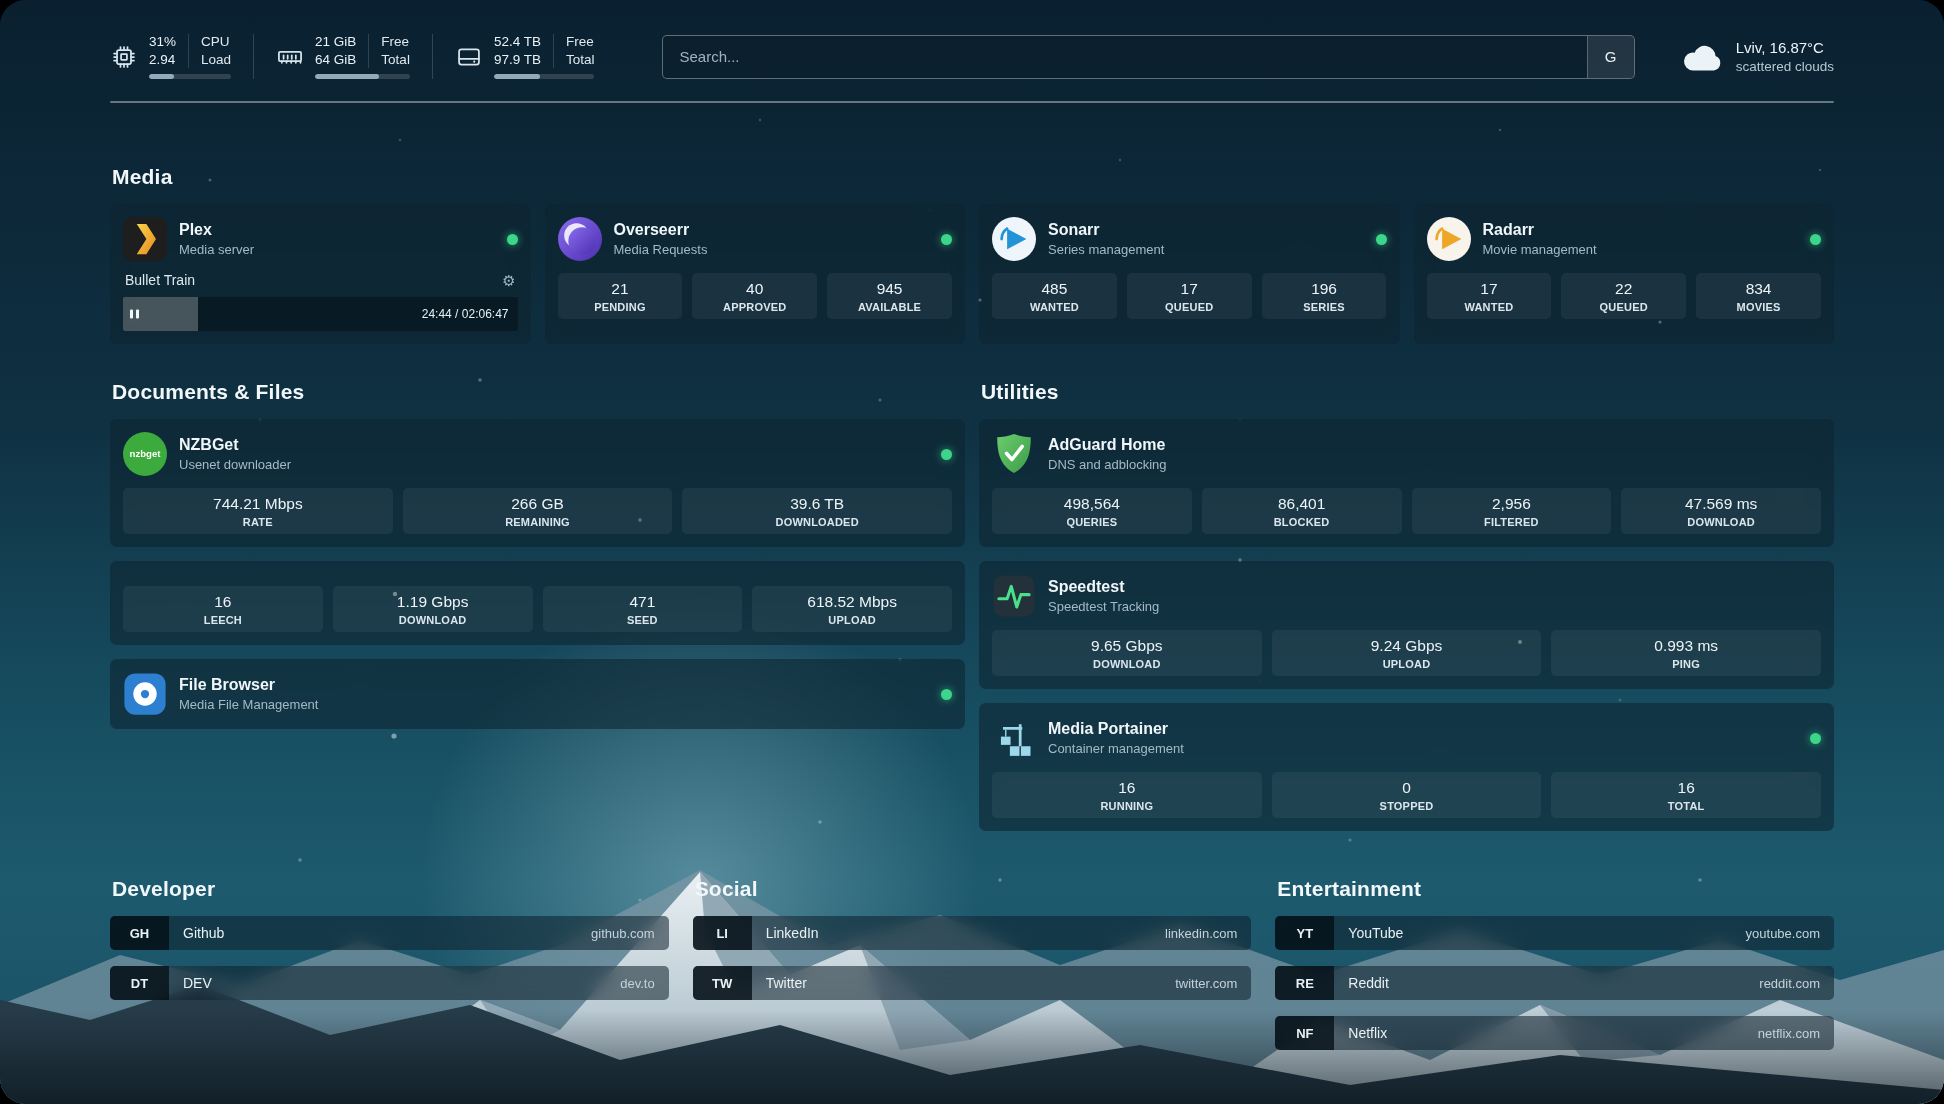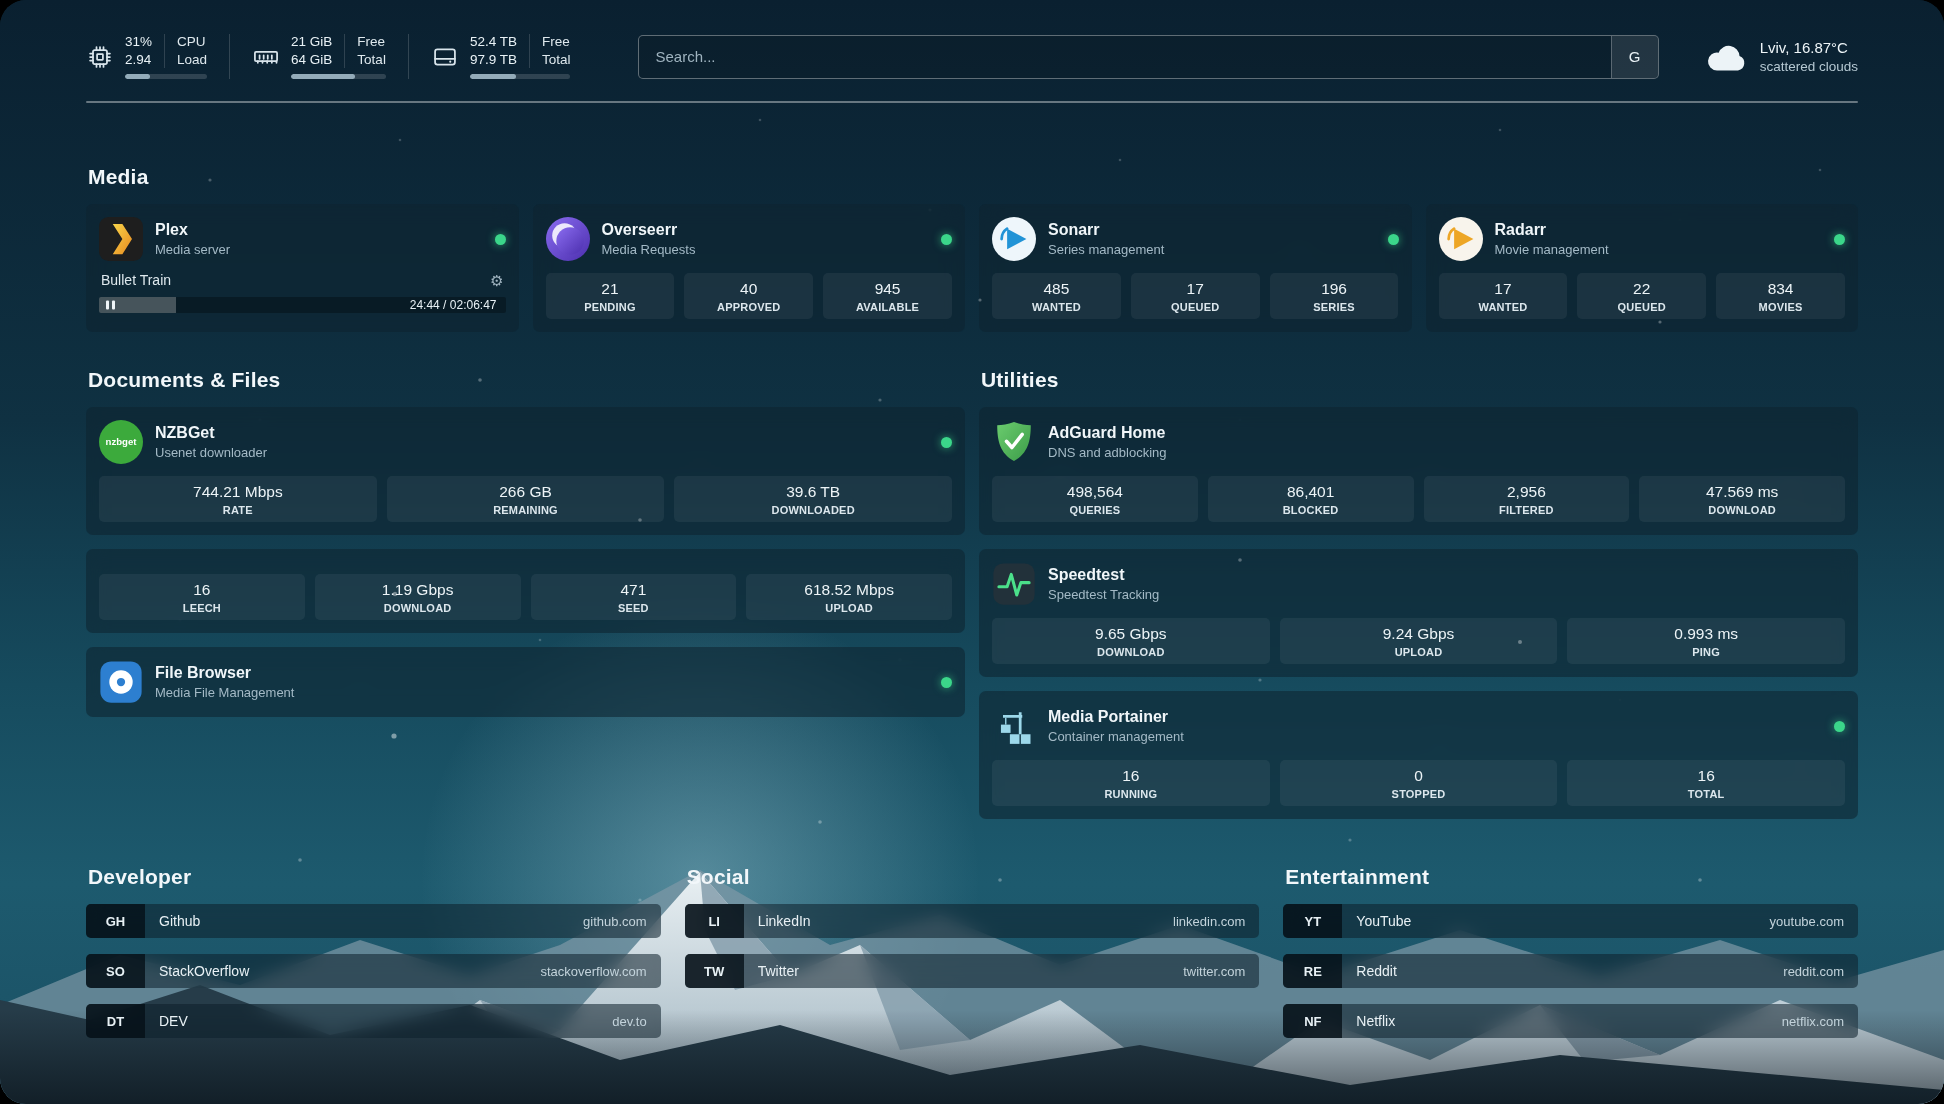--- a/index.html
+++ b/index.html
@@ -1,20 +1,20 @@
 <!DOCTYPE html>
 <html><head>
 <meta charset="utf-8">
 <style>
   html,body{margin:0;padding:0;background:#000;}
   body{width:1944px;height:1104px;font-family:"Liberation Sans",sans-serif;}
   .screen{position:relative;width:1944px;height:1104px;border-radius:26px;overflow:hidden;background:#0a2230;}
   .bg{position:absolute;inset:0;width:100%;height:100%;display:block;}
   .flakes{position:absolute;inset:0;width:100%;height:100%;pointer-events:none;z-index:50;}
-  .content{position:absolute;inset:0;padding:34px 86px 0;box-sizing:border-box;z-index:10;}
+  .content{position:absolute;inset:0;padding:34px 110px 0;box-sizing:border-box;z-index:10;}
 
   
   .topbar{display:flex;align-items:center;}
   .monitors{display:flex;align-items:center;}
   .monitor{display:flex;align-items:center;gap:11px;padding:0 22px;}
   .monitor:first-child{padding-left:0;}
   .monitor:not(:last-child){border-right:1px solid rgba(255,255,255,0.16);}
   .mon-icon{width:28px;height:28px;flex:none;}
   .mon-body{display:flex;flex-direction:column;gap:6px;}
   .mon-rows{display:flex;}
@@ -51,21 +51,21 @@
   .dot{width:11px;height:11px;border-radius:50%;background:#3bd68a;margin-left:auto;box-shadow:0 0 8px rgba(59,214,138,0.7);flex:none;}
   .stats{display:flex;gap:10px;margin-top:12px;}
   .stat{flex:1;background:rgba(255,255,255,0.06);border-radius:5px;text-align:center;padding:7px 4px 6px;}
   .stat-value{font-size:15.5px;color:#edf4f7;}
   .stat-label{font-size:11px;font-weight:700;color:#dce7ed;margin-top:3px;letter-spacing:0.2px;}
 
   
   .np-row{display:flex;align-items:center;justify-content:space-between;margin-top:11px;padding:0 2px;}
   .np-title{font-size:14px;color:#dfe9ee;}
   .gear{font-size:15px;color:#9fb3bf;cursor:pointer;line-height:1;}
-  .np-bar{position:relative;margin-top:9px;height:16px;border-radius:2px;background:rgba(6,18,26,0.55);overflow:hidden;}
+  .np-bar{position:relative;margin-top:9px;height:34px;border-radius:2px;background:rgba(6,18,26,0.55);overflow:hidden;}
   .np-fill{position:absolute;left:0;top:0;bottom:0;background:rgba(255,255,255,0.25);}
   .pause-icon{position:absolute;left:7px;top:50%;transform:translateY(-50%);display:flex;gap:3px;}
   .pause-icon i{display:block;width:3px;height:9px;background:#f0f6f9;border-radius:1px;}
   .np-time{position:absolute;right:9px;top:50%;transform:translateY(-50%);font-size:12px;color:#e8f1f5;}
 
   
   .bookmarks{display:grid;grid-template-columns:repeat(3,1fr);gap:24px;margin-top:46px;}
   .bm-list{display:flex;flex-direction:column;gap:16px;}
   .bm-row{display:flex;align-items:center;height:34px;background:rgba(12,31,42,0.55);border-radius:5px;overflow:hidden;backdrop-filter:blur(8px);cursor:pointer;}
   .bm-abbr{width:59px;height:100%;background:rgba(5,15,22,0.78);color:#e8f1f5;font-size:13px;font-weight:600;display:flex;align-items:center;justify-content:center;flex:none;}
@@ -574,25 +574,20 @@
 
       <section>
         <h2 class="sec-title">Developer</h2>
         <div class="bm-list">
           <div class="bm-row">
             <span class="bm-abbr">GH</span>
             <span class="bm-name">Github</span>
             <span class="bm-url">github.com</span>
           </div>
           <div class="bm-row">
-            <span class="bm-abbr">SO</span>
-            <span class="bm-name">StackOverflow</span>
-            <span class="bm-url">stackoverflow.com</span>
-          </div>
-          <div class="bm-row">
             <span class="bm-abbr">DT</span>
             <span class="bm-name">DEV</span>
             <span class="bm-url">dev.to</span>
           </div>
         </div>
       </section>
 
       <section>
         <h2 class="sec-title">Social</h2>
         <div class="bm-list">

